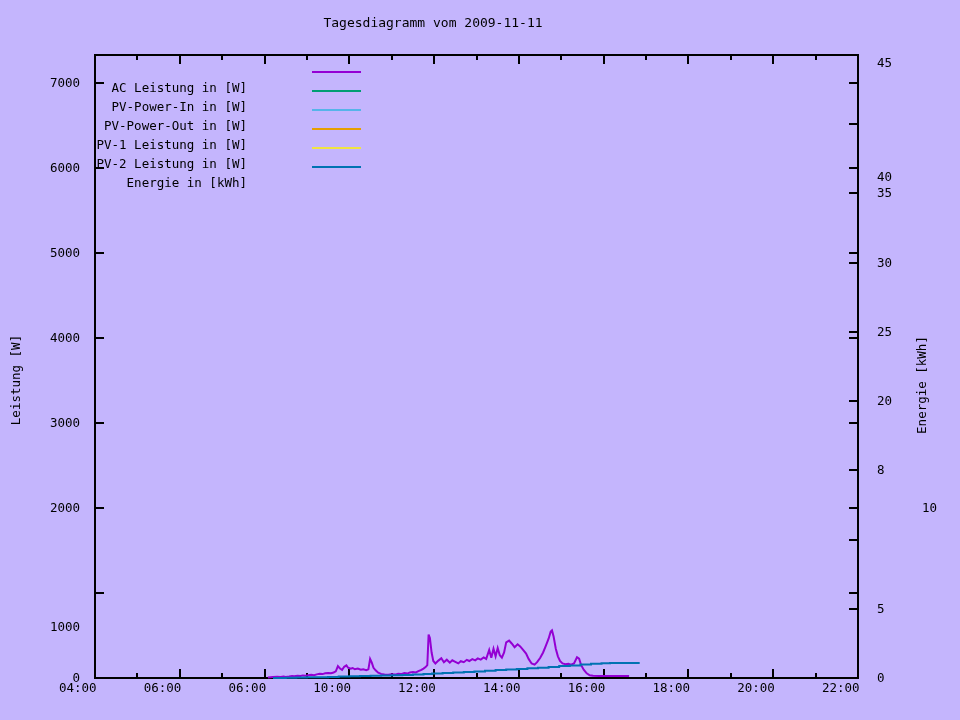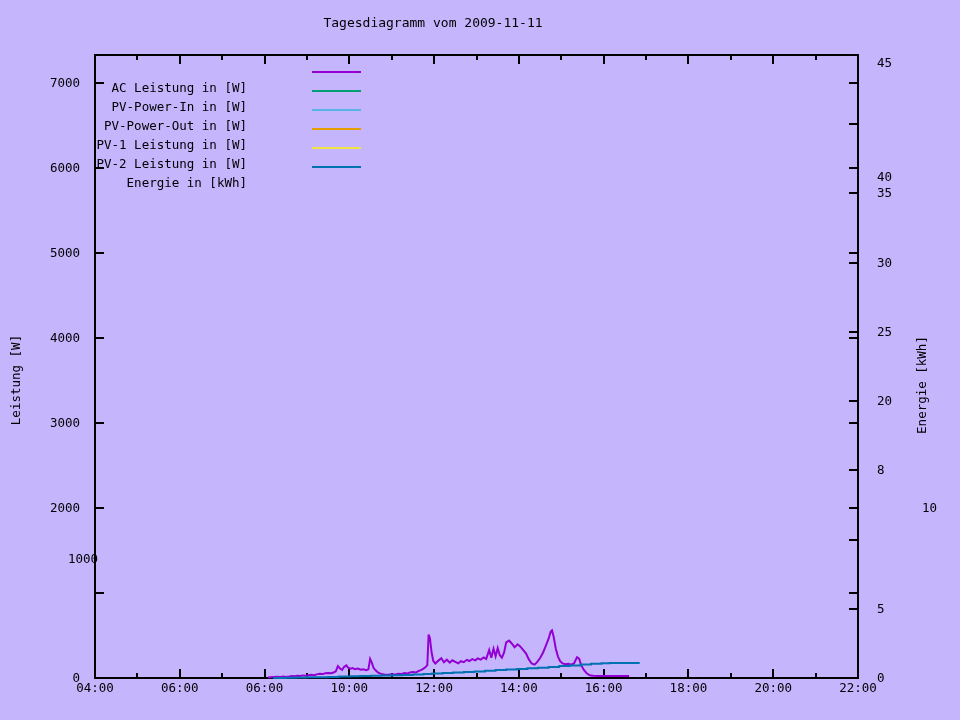--- a/index.html
+++ b/index.html
@@ -11,21 +11,21 @@
   .title{
     position:absolute;left:0;top:15px;width:866px;text-align:center;
     font-size:13px;letter-spacing:0px;
   }
   .ylabel{position:absolute;width:200px;height:16px;line-height:16px;text-align:center;}
   .ylabel.left{left:-84px;top:372px;transform:rotate(-90deg);}
   .ylabel.right{left:822px;top:377px;transform:rotate(-90deg);}
   .tick-label{position:absolute;height:16px;line-height:16px;}
   .ytick-left{left:0;width:80px;text-align:right;}
   .ytick-right{left:877px;width:60px;text-align:left;}
-  .xtick{top:680px;width:72px;text-align:center;}
+  .xtick{top:680px;width:72px;}
   #legend{position:absolute;left:0;top:62px;}
   .legend-row{position:absolute;left:0;height:19px;display:flex;align-items:center;}
   .legend-label{position:absolute;left:95px;width:152px;text-align:right;line-height:19px;margin-top:32px;}
   .legend-line{position:absolute;left:312px;width:49px;height:2px;}
   svg{position:absolute;left:0;top:0;}
 </style>
 </head>
 <body>
 
 <div class="canvas">
@@ -59,21 +59,21 @@
         <span class="legend-label">PV-2 Leistung in [W]</span>
         <span class="legend-line" style="background: rgb(240, 228, 66);"></span>
       </div>
       <div class="legend-row" style="top: 95px;">
         <span class="legend-label">Energie in [kWh]</span>
         <span class="legend-line" style="background: rgb(0, 114, 178);"></span>
       </div>
     </div>
   <div id="tick-labels">
       <div class="tick-label ytick-left" style="top: 670px;">0</div>
-      <div class="tick-label ytick-left" style="top: 551px; padding-left: 18px;">1000</div>
+      <div class="tick-label ytick-left" style="top: 619px;">1000</div>
       <div class="tick-label ytick-left" style="top: 499.874px;">2000</div>
       <div class="tick-label ytick-left" style="top: 414.812px;">3000</div>
       <div class="tick-label ytick-left" style="top: 329.749px;">4000</div>
       <div class="tick-label ytick-left" style="top: 244.686px;">5000</div>
       <div class="tick-label ytick-left" style="top: 159.623px;">6000</div>
       <div class="tick-label ytick-left" style="top: 74.5603px;">7000</div>
       <div class="tick-label ytick-right" style="top: 670px;">0</div>
       <div class="tick-label ytick-right" style="top: 600.778px;">5</div>
       <div class="tick-label ytick-right" style="top: 500px; text-align: right;">10</div>
       <div class="tick-label ytick-right" style="top: 462.333px;">8</div>

